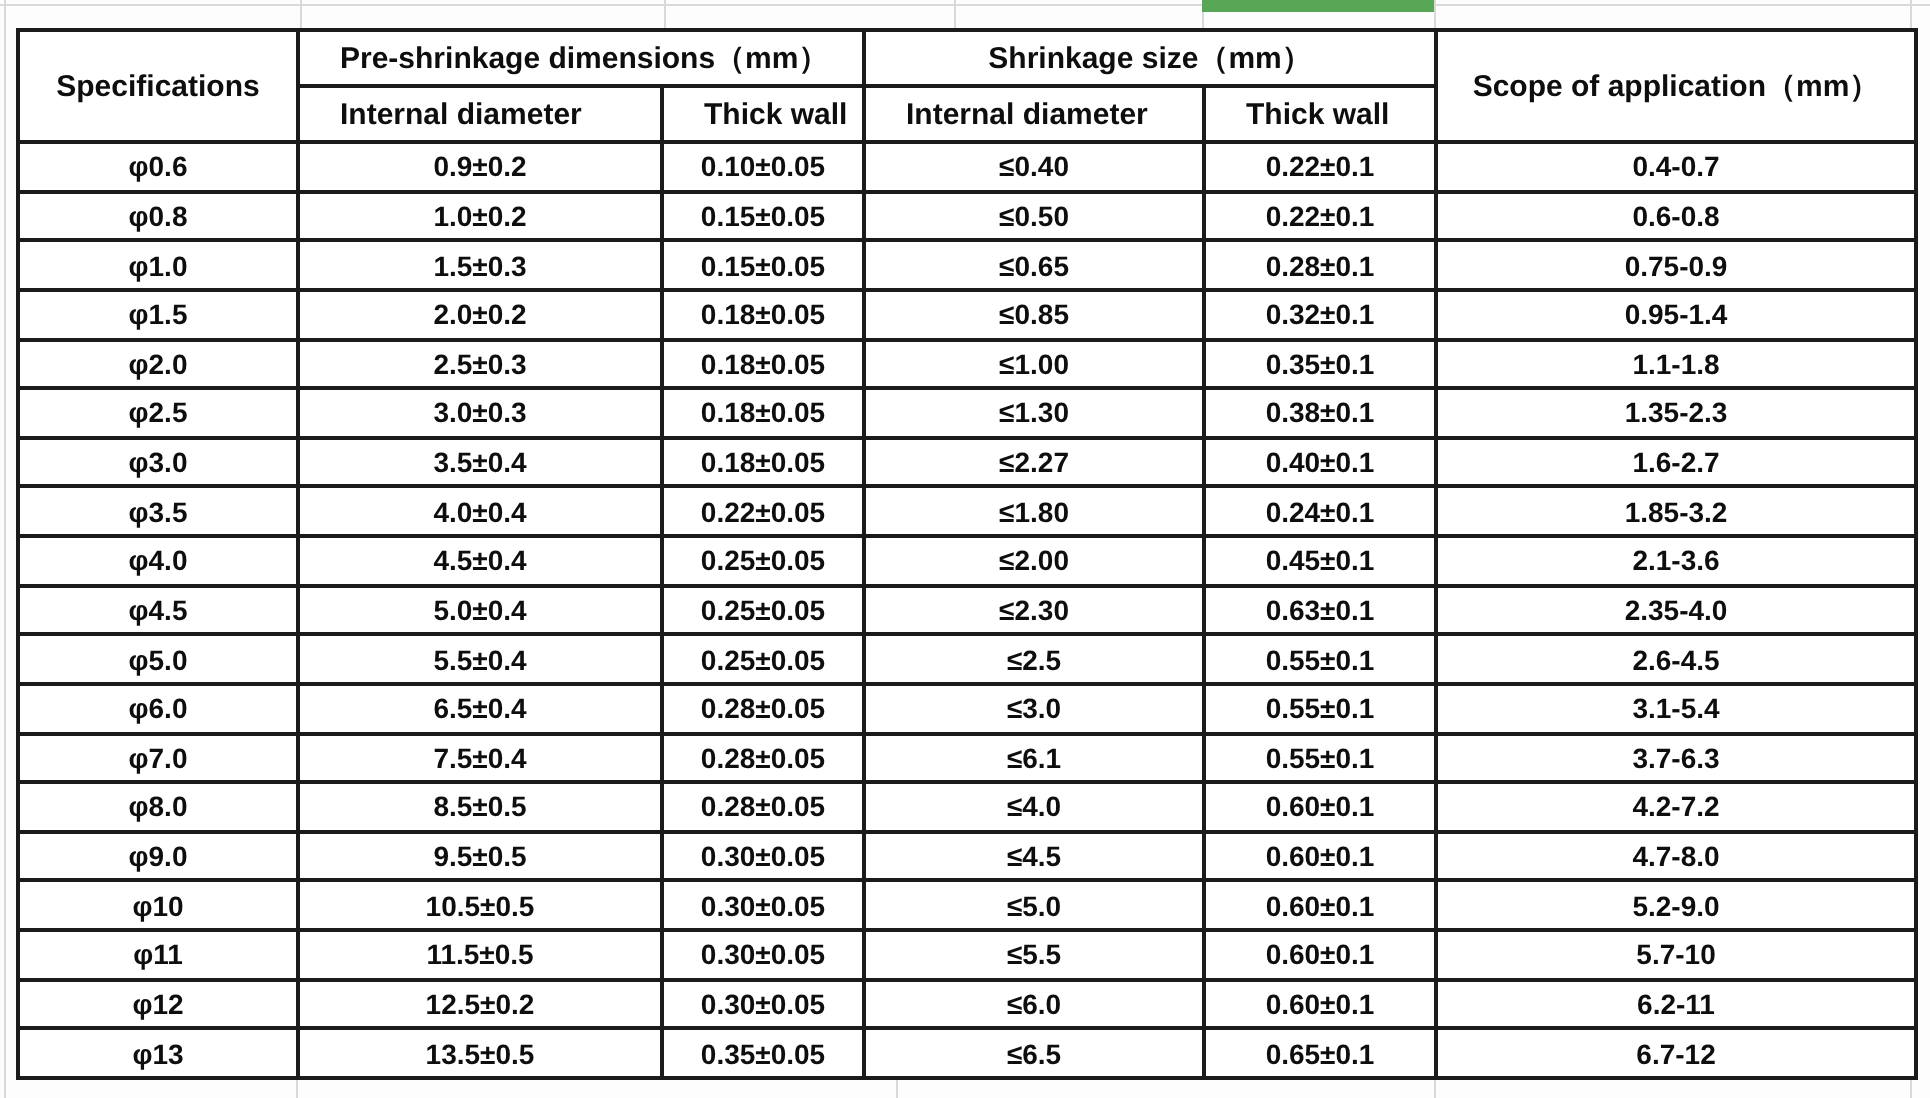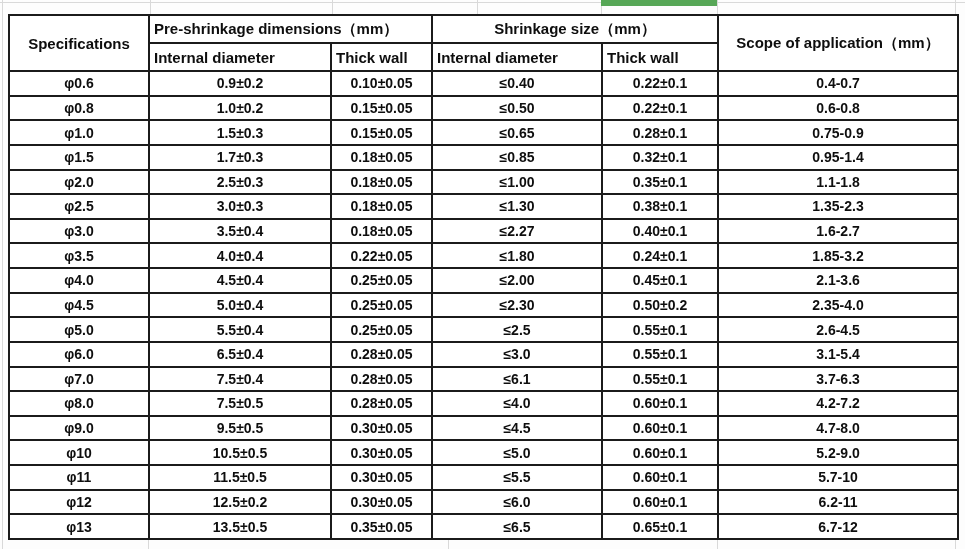--- a/index.html
+++ b/index.html
@@ -46,21 +46,21 @@
     vertical-align: middle;
     padding: 0;
     font-size: 14px;
     white-space: nowrap;
     overflow: hidden;
   }
   .spec-table thead tr { height: 28px; }
   .spec-table thead th { font-size: 15px; }
   .spec-table th.align-left {
     text-align: left;
-    padding-left: 4px;
+    padding-left: 20px;
   }
 </style>
 </head>
 <body>
 
 <div class="gridline" style="left:0; top:2px; width:965px; height:1px;"></div>
 <div class="gridline" style="left:2px; top:0; width:1px; height:549px;"></div>
 <div class="gridline" style="left:150px; top:0; width:1px; height:14px;"></div>
 <div class="gridline" style="left:332px; top:0; width:1px; height:14px;"></div>
 <div class="gridline" style="left:477px; top:0; width:1px; height:14px;"></div>
@@ -117,21 +117,21 @@
       <tr>
         <td>φ1.0</td>
         <td>1.5±0.3</td>
         <td>0.15±0.05</td>
         <td>≤0.65</td>
         <td>0.28±0.1</td>
         <td>0.75-0.9</td>
       </tr>
       <tr>
         <td>φ1.5</td>
-        <td>1.7±0.3</td>
+        <td>2.0±0.2</td>
         <td>0.18±0.05</td>
         <td>≤0.85</td>
         <td>0.32±0.1</td>
         <td>0.95-1.4</td>
       </tr>
       <tr>
         <td>φ2.0</td>
         <td>2.5±0.3</td>
         <td>0.18±0.05</td>
         <td>≤1.00</td>
@@ -168,21 +168,21 @@
         <td>0.25±0.05</td>
         <td>≤2.00</td>
         <td>0.45±0.1</td>
         <td>2.1-3.6</td>
       </tr>
       <tr>
         <td>φ4.5</td>
         <td>5.0±0.4</td>
         <td>0.25±0.05</td>
         <td>≤2.30</td>
-        <td>0.50±0.2</td>
+        <td>0.63±0.1</td>
         <td>2.35-4.0</td>
       </tr>
       <tr>
         <td>φ5.0</td>
         <td>5.5±0.4</td>
         <td>0.25±0.05</td>
         <td>≤2.5</td>
         <td>0.55±0.1</td>
         <td>2.6-4.5</td>
       </tr>
@@ -197,21 +197,21 @@
       <tr>
         <td>φ7.0</td>
         <td>7.5±0.4</td>
         <td>0.28±0.05</td>
         <td>≤6.1</td>
         <td>0.55±0.1</td>
         <td>3.7-6.3</td>
       </tr>
       <tr>
         <td>φ8.0</td>
-        <td>7.5±0.5</td>
+        <td>8.5±0.5</td>
         <td>0.28±0.05</td>
         <td>≤4.0</td>
         <td>0.60±0.1</td>
         <td>4.2-7.2</td>
       </tr>
       <tr>
         <td>φ9.0</td>
         <td>9.5±0.5</td>
         <td>0.30±0.05</td>
         <td>≤4.5</td>

